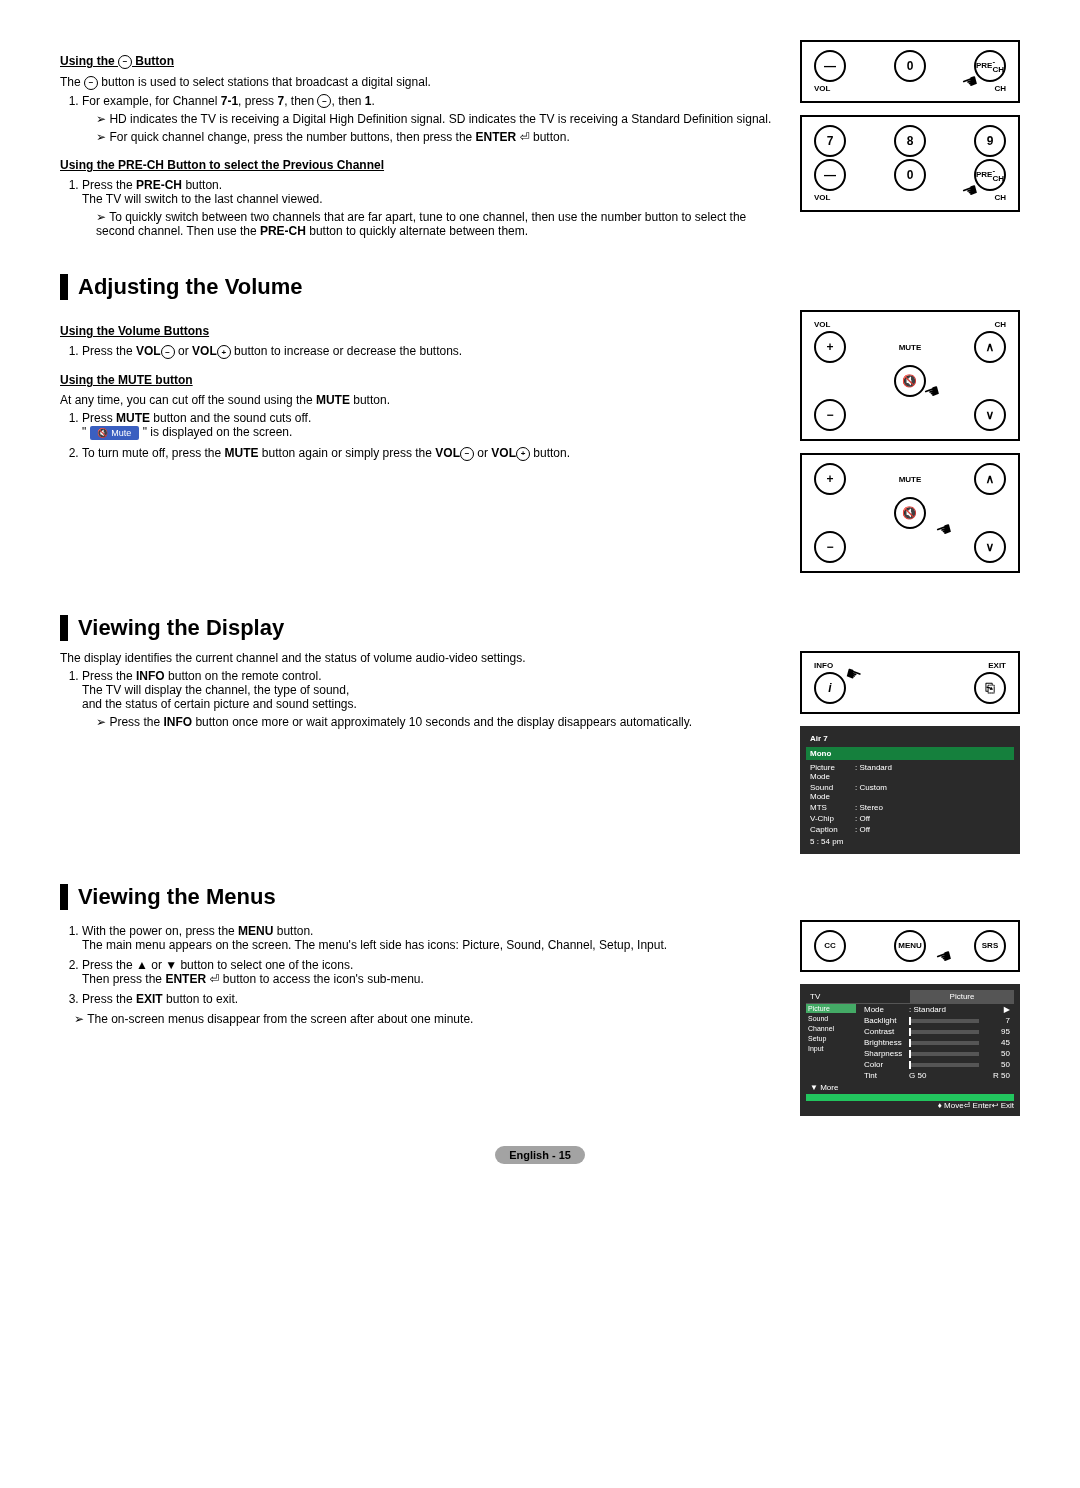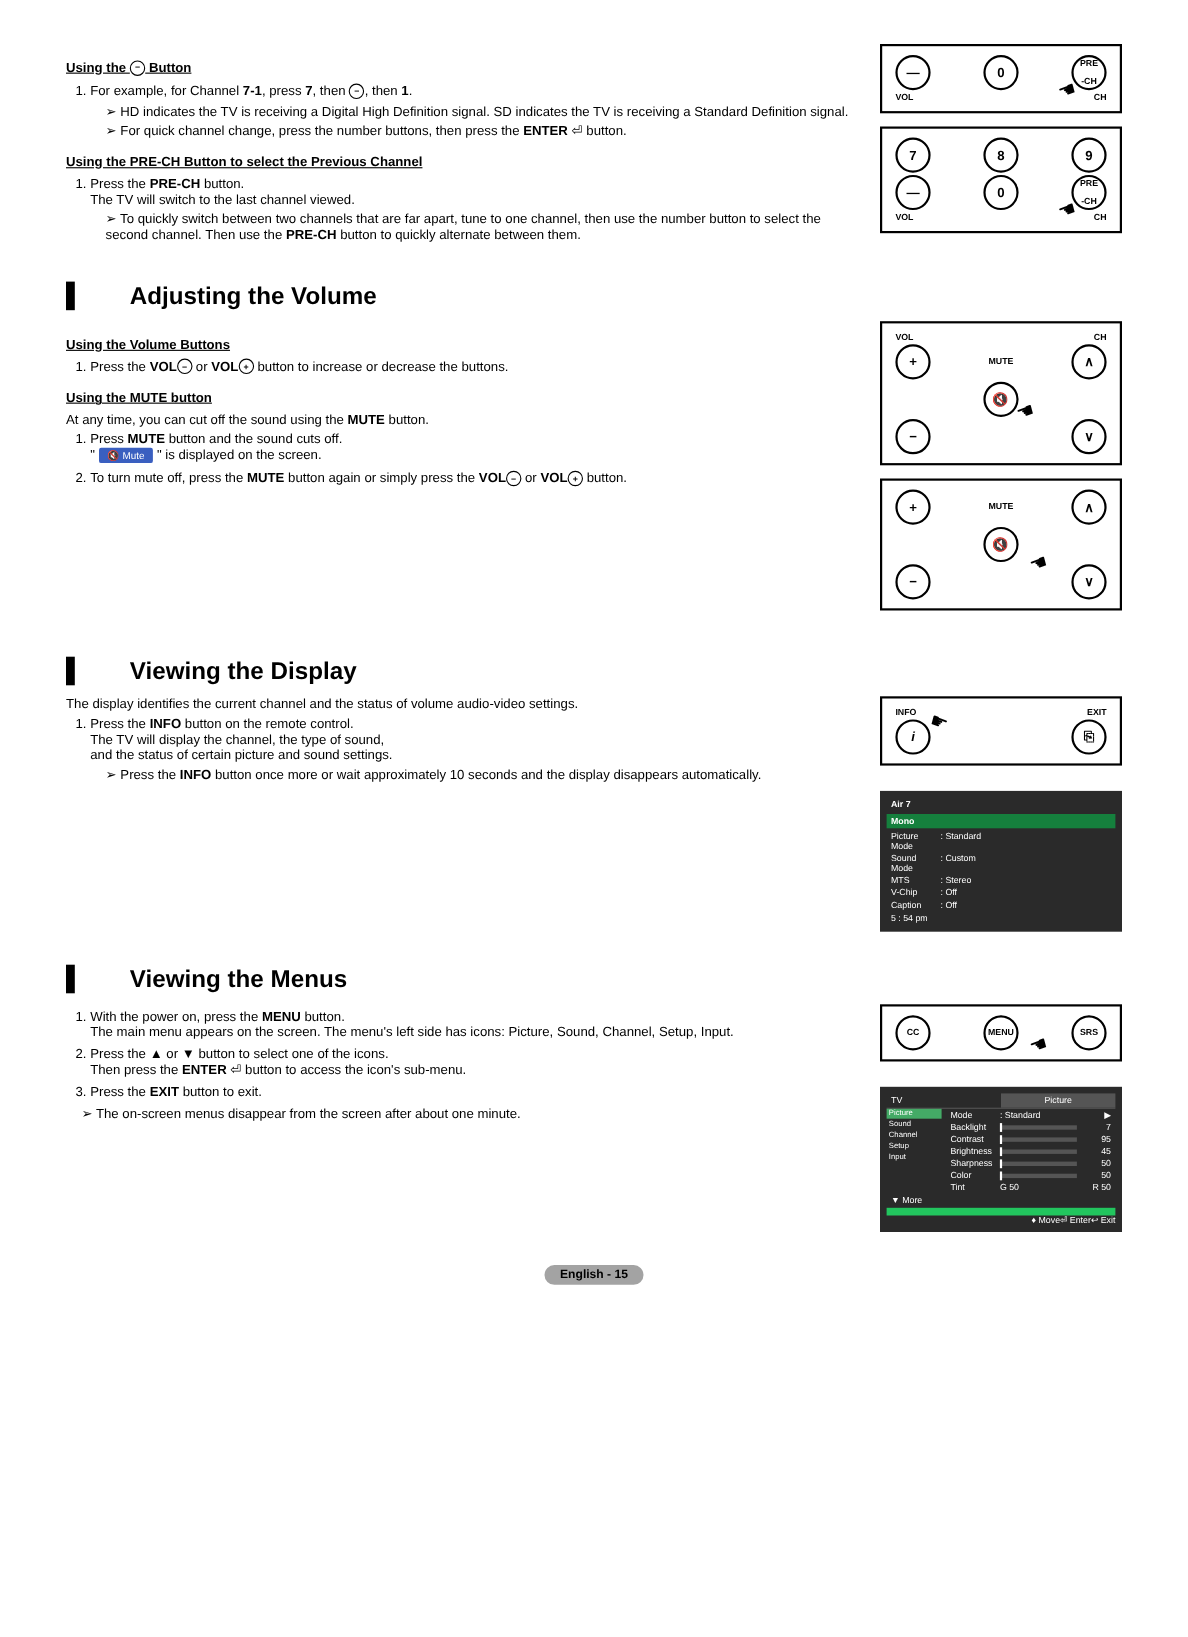--- a/index.html
+++ b/index.html
@@ -11,21 +11,20 @@
     padding: 40px 60px;
     max-width: 960px;
   }
   .row { display: flex; gap: 12px; margin-bottom: 20px; }
   .text-col { flex: 1; }
   .fig-col { width: 220px; flex-shrink: 0; }
   .section-title {
     display: flex;
     align-items: center;
     margin: 30px 0 10px 0;
-    gap: 40px;
   }
   .section-bar {
     width: 8px;
     height: 26px;
     background: #000;
     margin-right: 10px;
   }
   .section-name {
     font-size: 22px;
     font-weight: bold;
@@ -65,29 +64,29 @@
     margin-bottom: 12px;
     position: relative;
   }
   .btn-row { display:flex; justify-content:space-between; margin:2px 6px;}
   .rbtn {
     border:2px solid #000; border-radius:50%;
     width:28px; height:28px;
     display:flex; align-items:center; justify-content:center;
     font-weight:bold; font-size:12px;
   }
-  .rsmall{ font-size:8px; font-weight:bold; line-height:1;flex-direction:column;}
+  .rsmall{ font-size:8px; font-weight:bold; line-height:1;}
   .rlabel{ font-size:8px; font-weight:bold; text-align:center; }
   .hand {
     position:absolute; right:40px; bottom:8px;
     font-size:18px; transform:rotate(-20deg);
   }
   .osd {
     background:#2a2a2a; color:#fff; font-size:8px;
-    padding:6px; margin-top:23px;
+    padding:6px; margin-top:1px;
   }
   .osd-title{ display:flex; border-bottom:1px solid #555; }
   .osd-title > div{ flex:1; padding:2px 4px; }
   .osd-title > div:last-child{ background:#555; text-align:center; }
   .osd-row{ display:flex; padding:1px 4px; }
   .osd-row .l{ width:45px; }
   .osd-row .v{ flex:1; }
   .osd-row .r{ color:#fff; }
   .osd-bar{
     display:inline-block; background:#555; height:4px; width:70px;
@@ -108,20 +107,23 @@
   .mute-chip::before{ content:"🔇 "; }
 </style>
 </head>
 <body>
 
 <div class="row">
   <div class="text-col">
     <div class="subhead">
       <span>Using the </span><span class="circ">−</span><span> Button</span>
     </div>
+    <div>
+      <span>The </span><span class="circ">−</span><span> button is used to select stations that broadcast a digital signal.</span>
+    </div>
     <ol class="num">
       <li>
         <span>For example, for Channel </span><b>7-1</b><span>, press </span><b>7</b><span>, then </span><span class="circ">−</span><span>, then </span><b>1</b>.
         <ul class="arrow">
           <li>HD indicates the TV is receiving a Digital High Definition signal. SD indicates the TV is receiving a Standard Definition signal.</li>
           <li>
             <span>For quick channel change, press the number buttons, then press the </span><b>ENTER</b> <span>⏎</span><span> button.</span>
           </li>
         </ul>
       </li>

